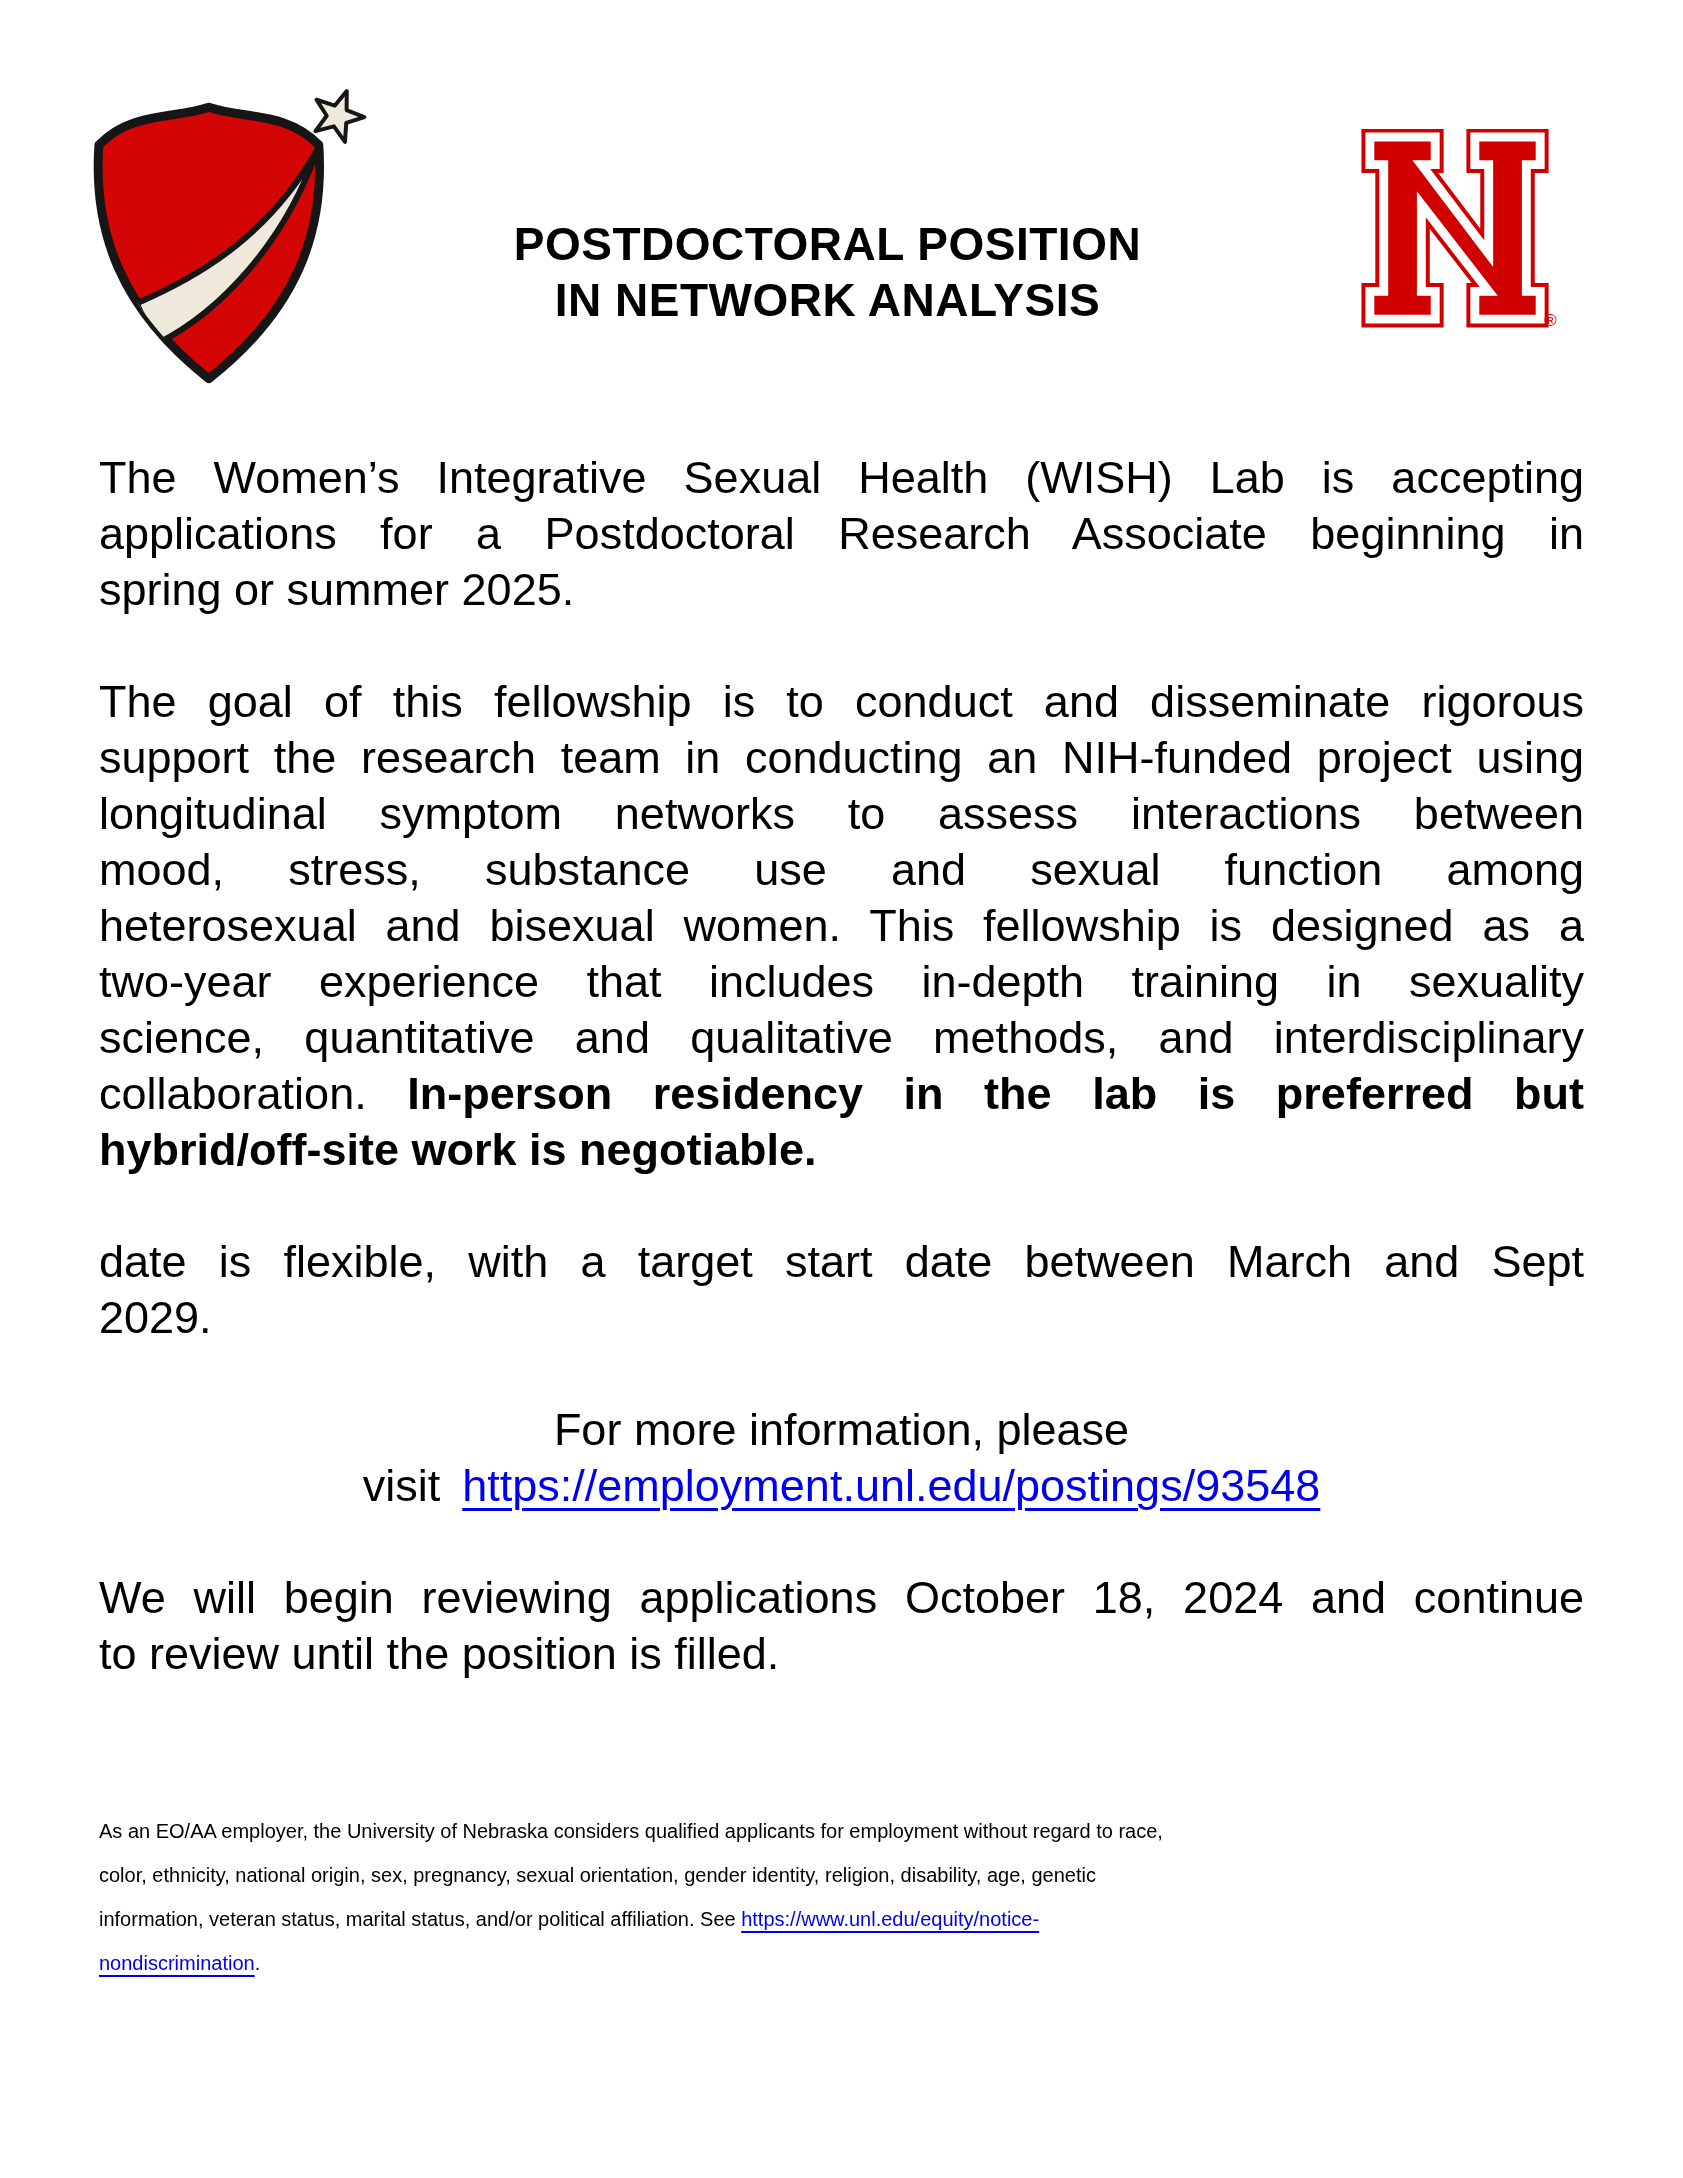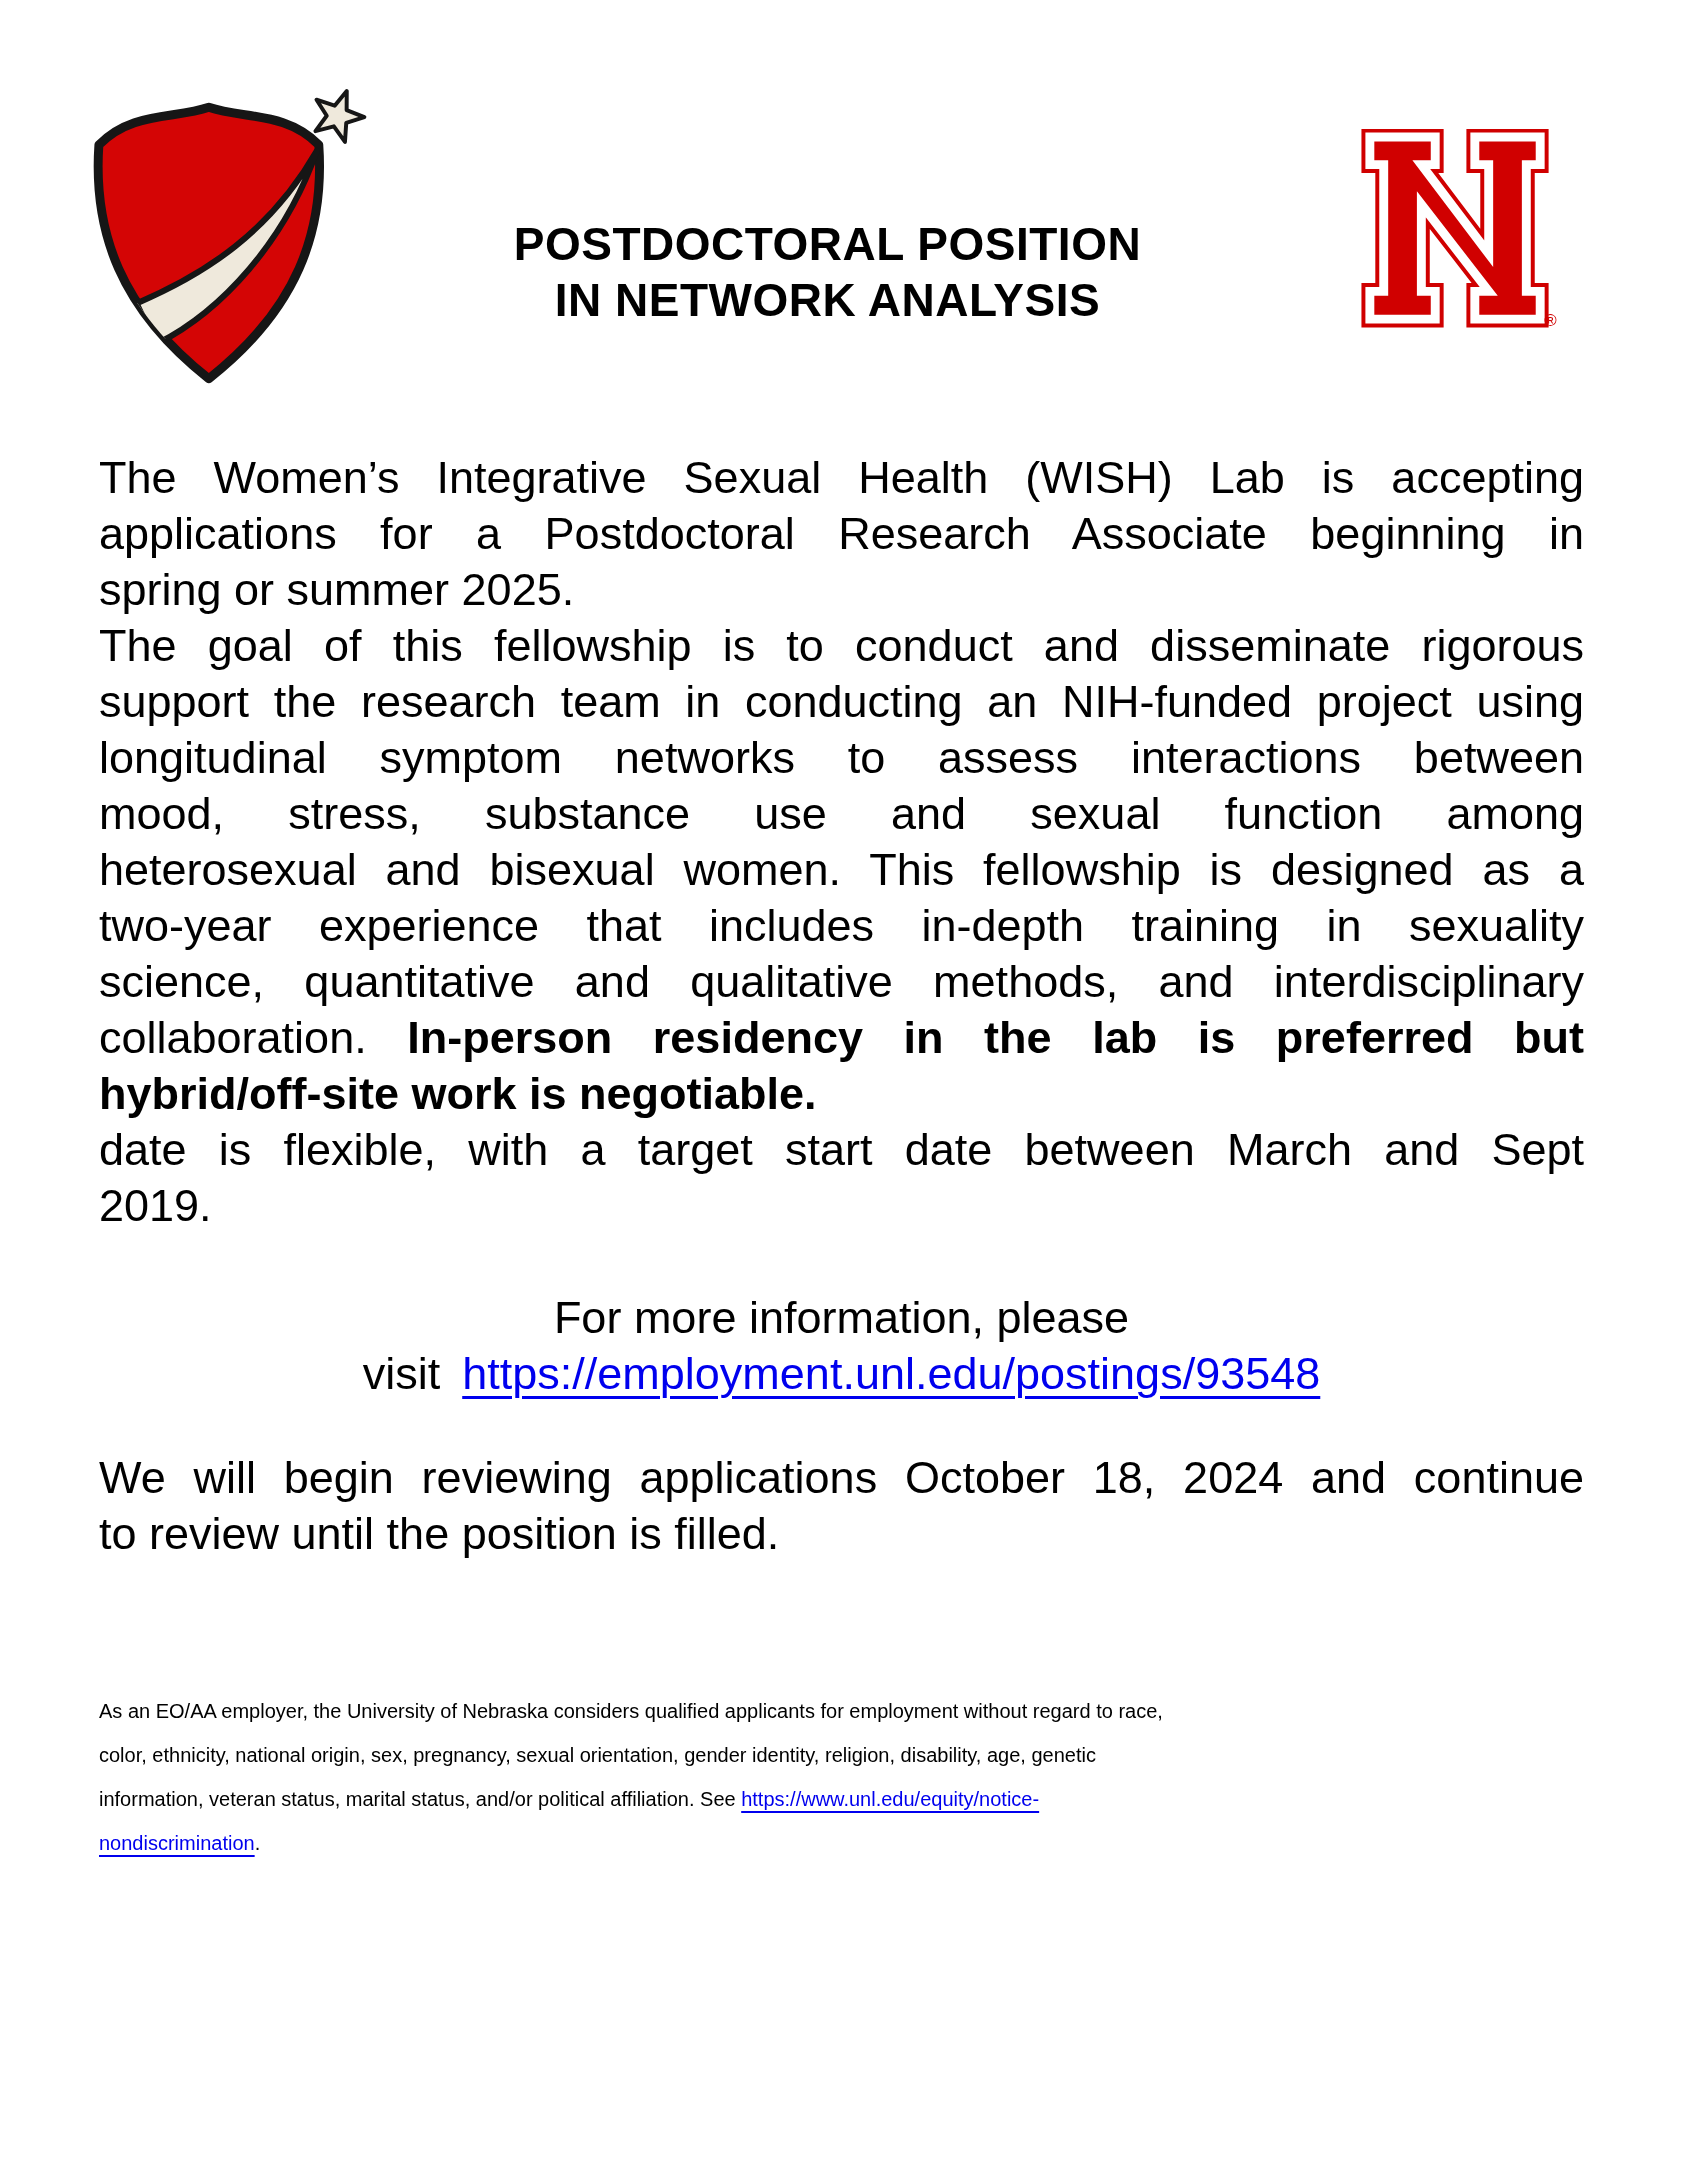--- a/index.html
+++ b/index.html
@@ -41,21 +41,21 @@
   
   .col {
     position: absolute;
     left: 99px;
     top: 450px;
     width: 1485px;
     font-size: 45px;
     line-height: 56px;
   }
   .para { margin: 0; }
-  .para + .para { }
+  .para + .para { margin-top: 56px; }
   .jl  { text-align: justify; text-align-last: justify; }
   .ll  { text-align: left; text-align-last: left; }
   .cl  { text-align: center; }
   .bold { font-weight: bold; }
   .center-block { margin-top: 56px; }
   .we-begin { margin-top: 48px; }
   a.body-link {
     color: #0000ee;
     text-decoration: underline;
     text-decoration-thickness: 3px;
@@ -122,21 +122,21 @@
       <div class="jl">mood, stress, substance use and sexual function among</div>
       <div class="jl">heterosexual and bisexual women. This fellowship is designed as a</div>
       <div class="jl">two-year experience that includes in-depth training in sexuality</div>
       <div class="jl">science, quantitative and qualitative methods, and interdisciplinary</div>
       <div class="jl"><span>collaboration. </span><span class="bold">In-person residency in the lab is preferred but</span></div>
       <div class="ll bold">hybrid/off-site work is negotiable.</div>
     </div>
 
     <div class="para">
       <div class="jl">date is flexible, with a target start date between March and Sept</div>
-      <div class="ll">2019.</div>
+      <div class="ll">2029.</div>
     </div>
 
     <div class="para center-block">
       <div class="cl">For more information, please</div>
       <div class="cl"><span>visit</span><a class="body-link">https://employment.unl.edu/postings/93548</a></div>
     </div>
 
     <div class="para we-begin">
       <div class="jl">We will begin reviewing applications October 18, 2024 and continue</div>
       <div class="ll">to review until the position is filled.</div>

